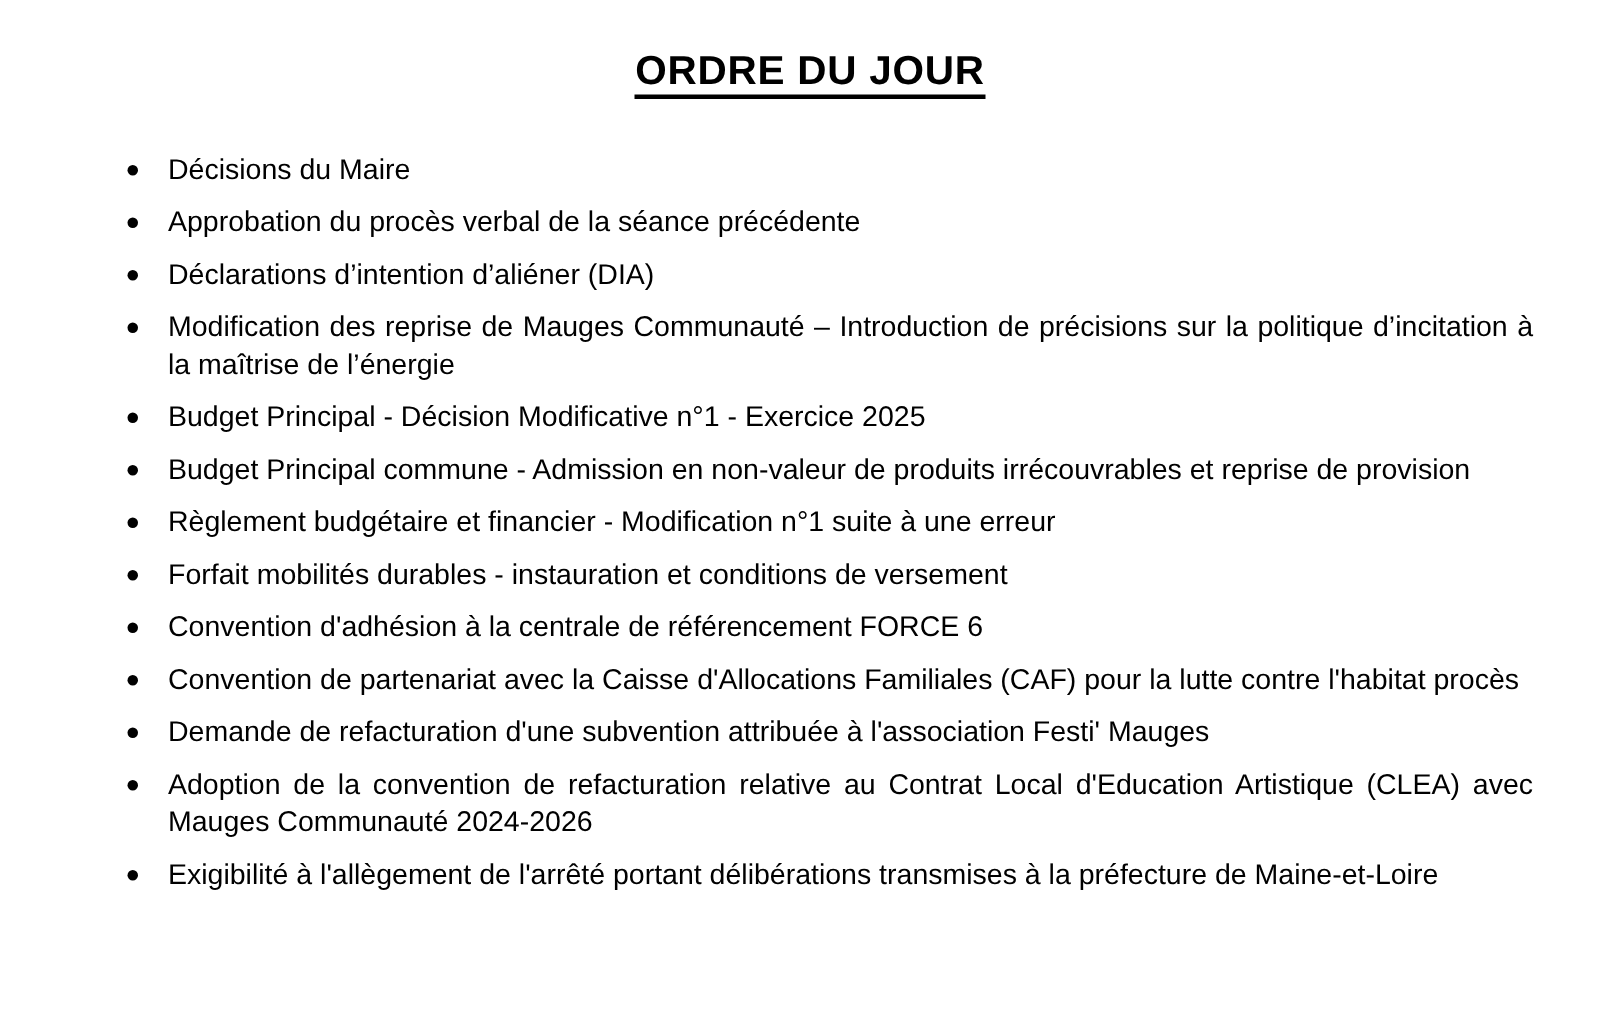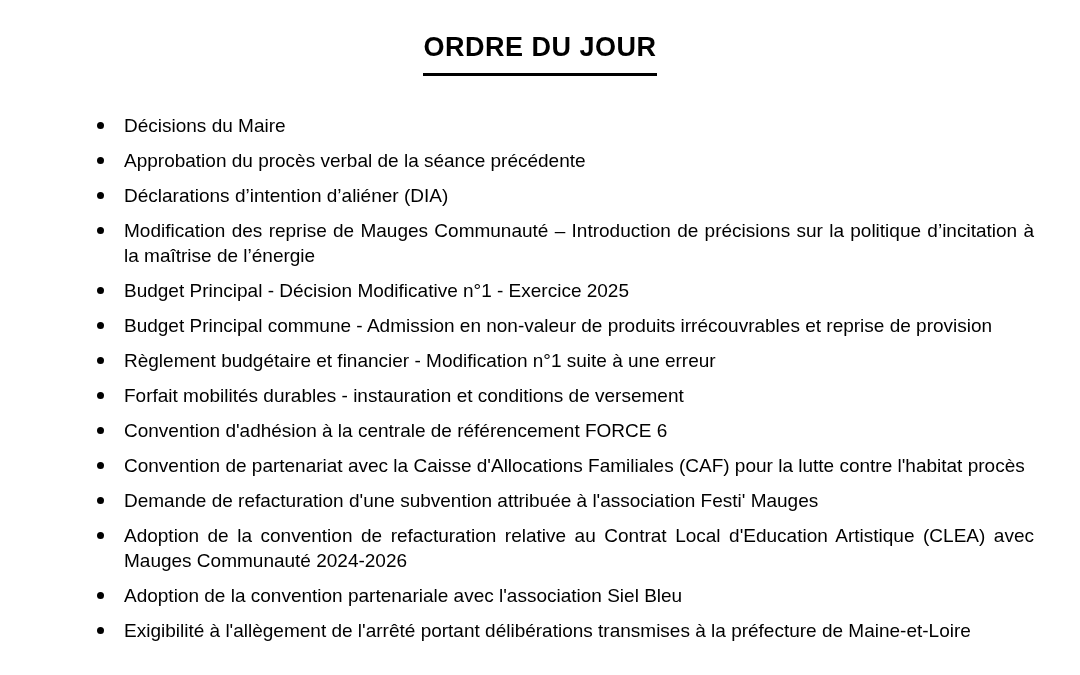--- a/index.html
+++ b/index.html
@@ -22,29 +22,29 @@
     width: 1080px;
     text-align: center;
   }
   .page-title {
     display: inline-block;
     margin: 0;
     font-size: 27px;
     font-weight: bold;
     letter-spacing: 0.5px;
     border-bottom: 3px solid #000000;
-    padding-bottom: 10px;
+    padding-bottom: 0;
     line-height: 1.1;
   }
   .agenda-list {
     position: absolute;
     top: 101px;
     left: 112px;
     width: 910px;
-    margin: 12px;
+    margin: 0;
     padding: 0;
     list-style: none;
   }
   .agenda-item {
     position: relative;
     margin: 0 0 10px 0;
     font-size: 19px;
     line-height: 25px;
     text-align: justify;
   }
@@ -112,19 +112,15 @@
   <li class="agenda-item">
     <span class="bullet"></span>
     <span class="item-text">Demande de refacturation d'une subvention attribuée à l'association Festi' Mauges</span>
   </li>
   <li class="agenda-item">
     <span class="bullet"></span>
     <span class="item-text">Adoption de la convention de refacturation relative au Contrat Local d'Education Artistique (CLEA) avec Mauges Communauté 2024-2026</span>
   </li>
   <li class="agenda-item">
     <span class="bullet"></span>
-    <span class="item-text">Adoption de la convention partenariale avec l'association Siel Bleu</span>
-  </li>
-  <li class="agenda-item">
-    <span class="bullet"></span>
     <span class="item-text">Exigibilité à l'allègement de l'arrêté portant délibérations transmises à la préfecture de Maine-et-Loire</span>
   </li>
 </ul>
 
 </body></html>

